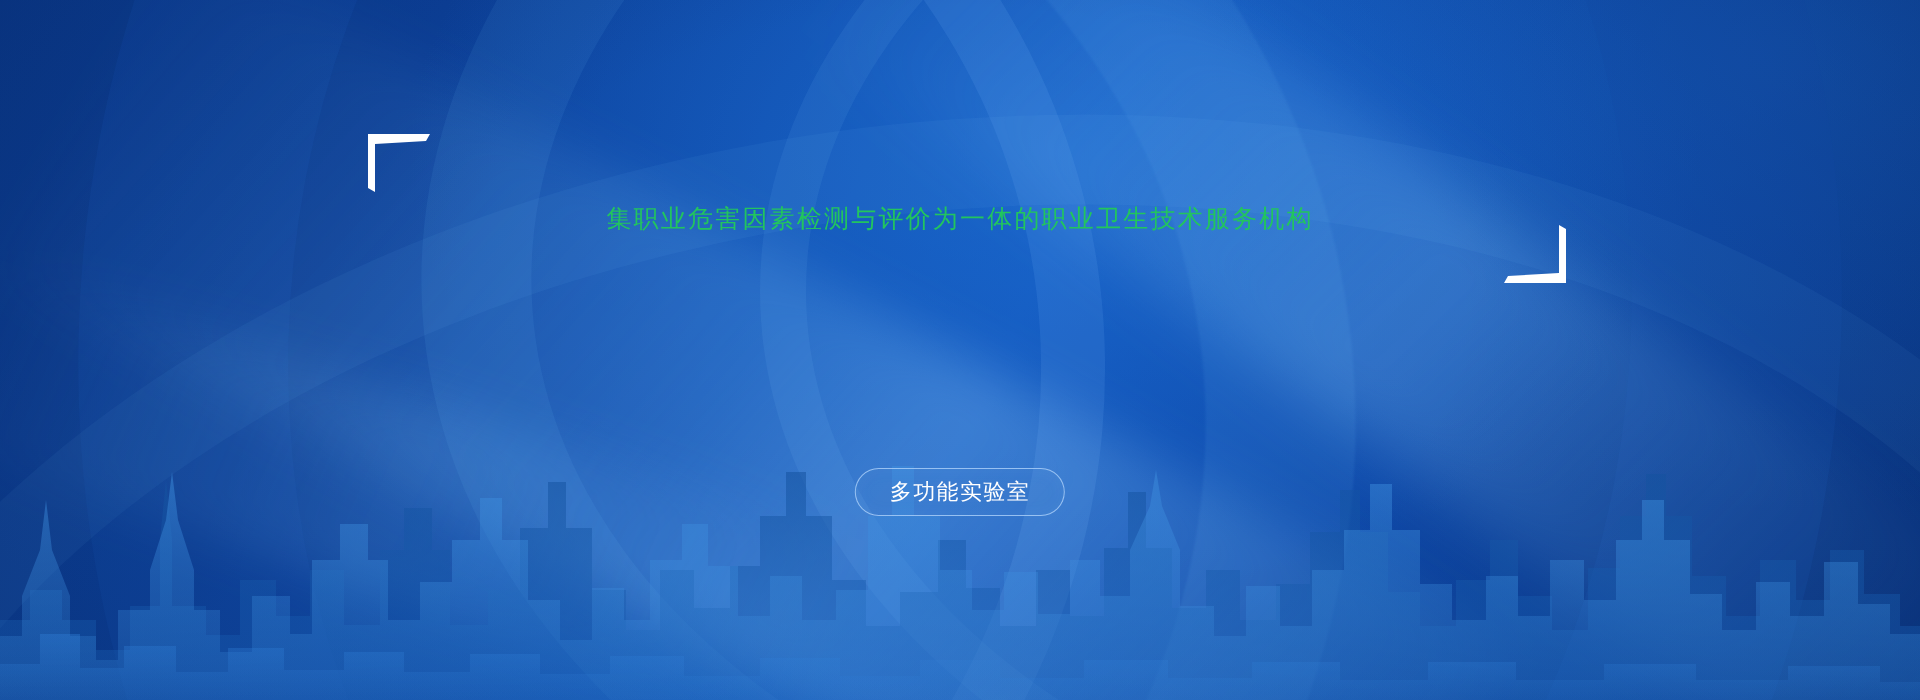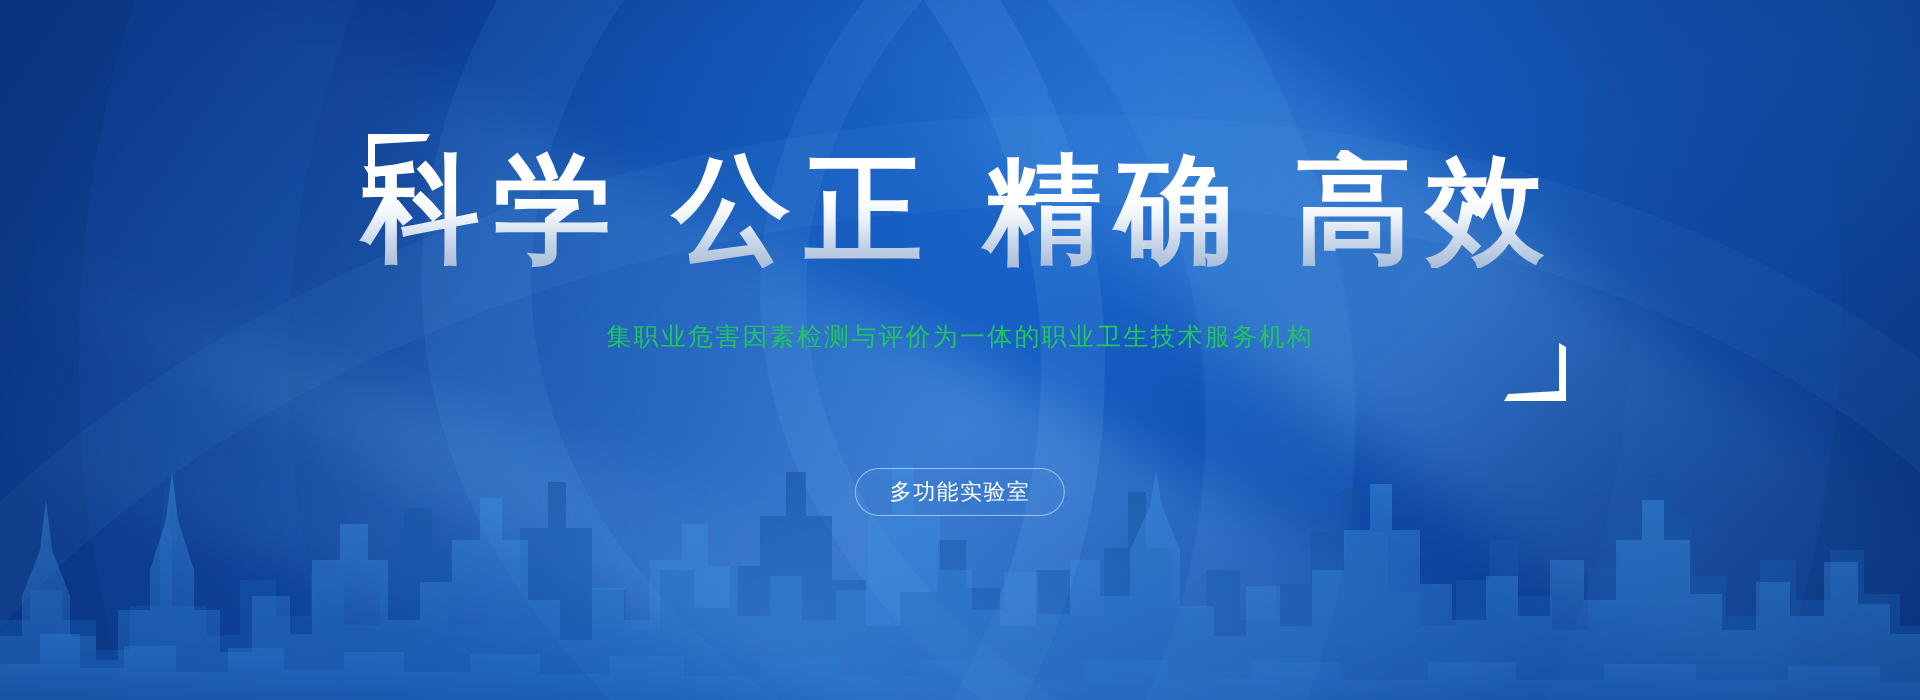--- a/index.html
+++ b/index.html
@@ -282,21 +282,20 @@
                  L1604,244 L1696,244 L1696,260 L1788,260 L1788,246 L1880,246 L1880,262
                  L1920,262 L1920,280 Z"></path>
       </g>
     </svg>
   </div>
 
   <div id="content">
 
     <div id="headline-block">
 
-      <div id="main-title">科学 公正 精确 高效</div>
 
       <div class="bracket" id="bracket-tl">
         <svg viewBox="0 0 62 58" xmlns="http://www.w3.org/2000/svg">
           <polygon points="0,0 62,0 58,7 7,10 7,58 0,54" fill="#ffffff"></polygon>
         </svg>
       </div>
 
       <div class="bracket" id="bracket-br">
         <svg viewBox="0 0 62 58" xmlns="http://www.w3.org/2000/svg">
           <polygon points="62,58 0,58 4,51 55,48 55,0 62,4" fill="#ffffff"></polygon>

